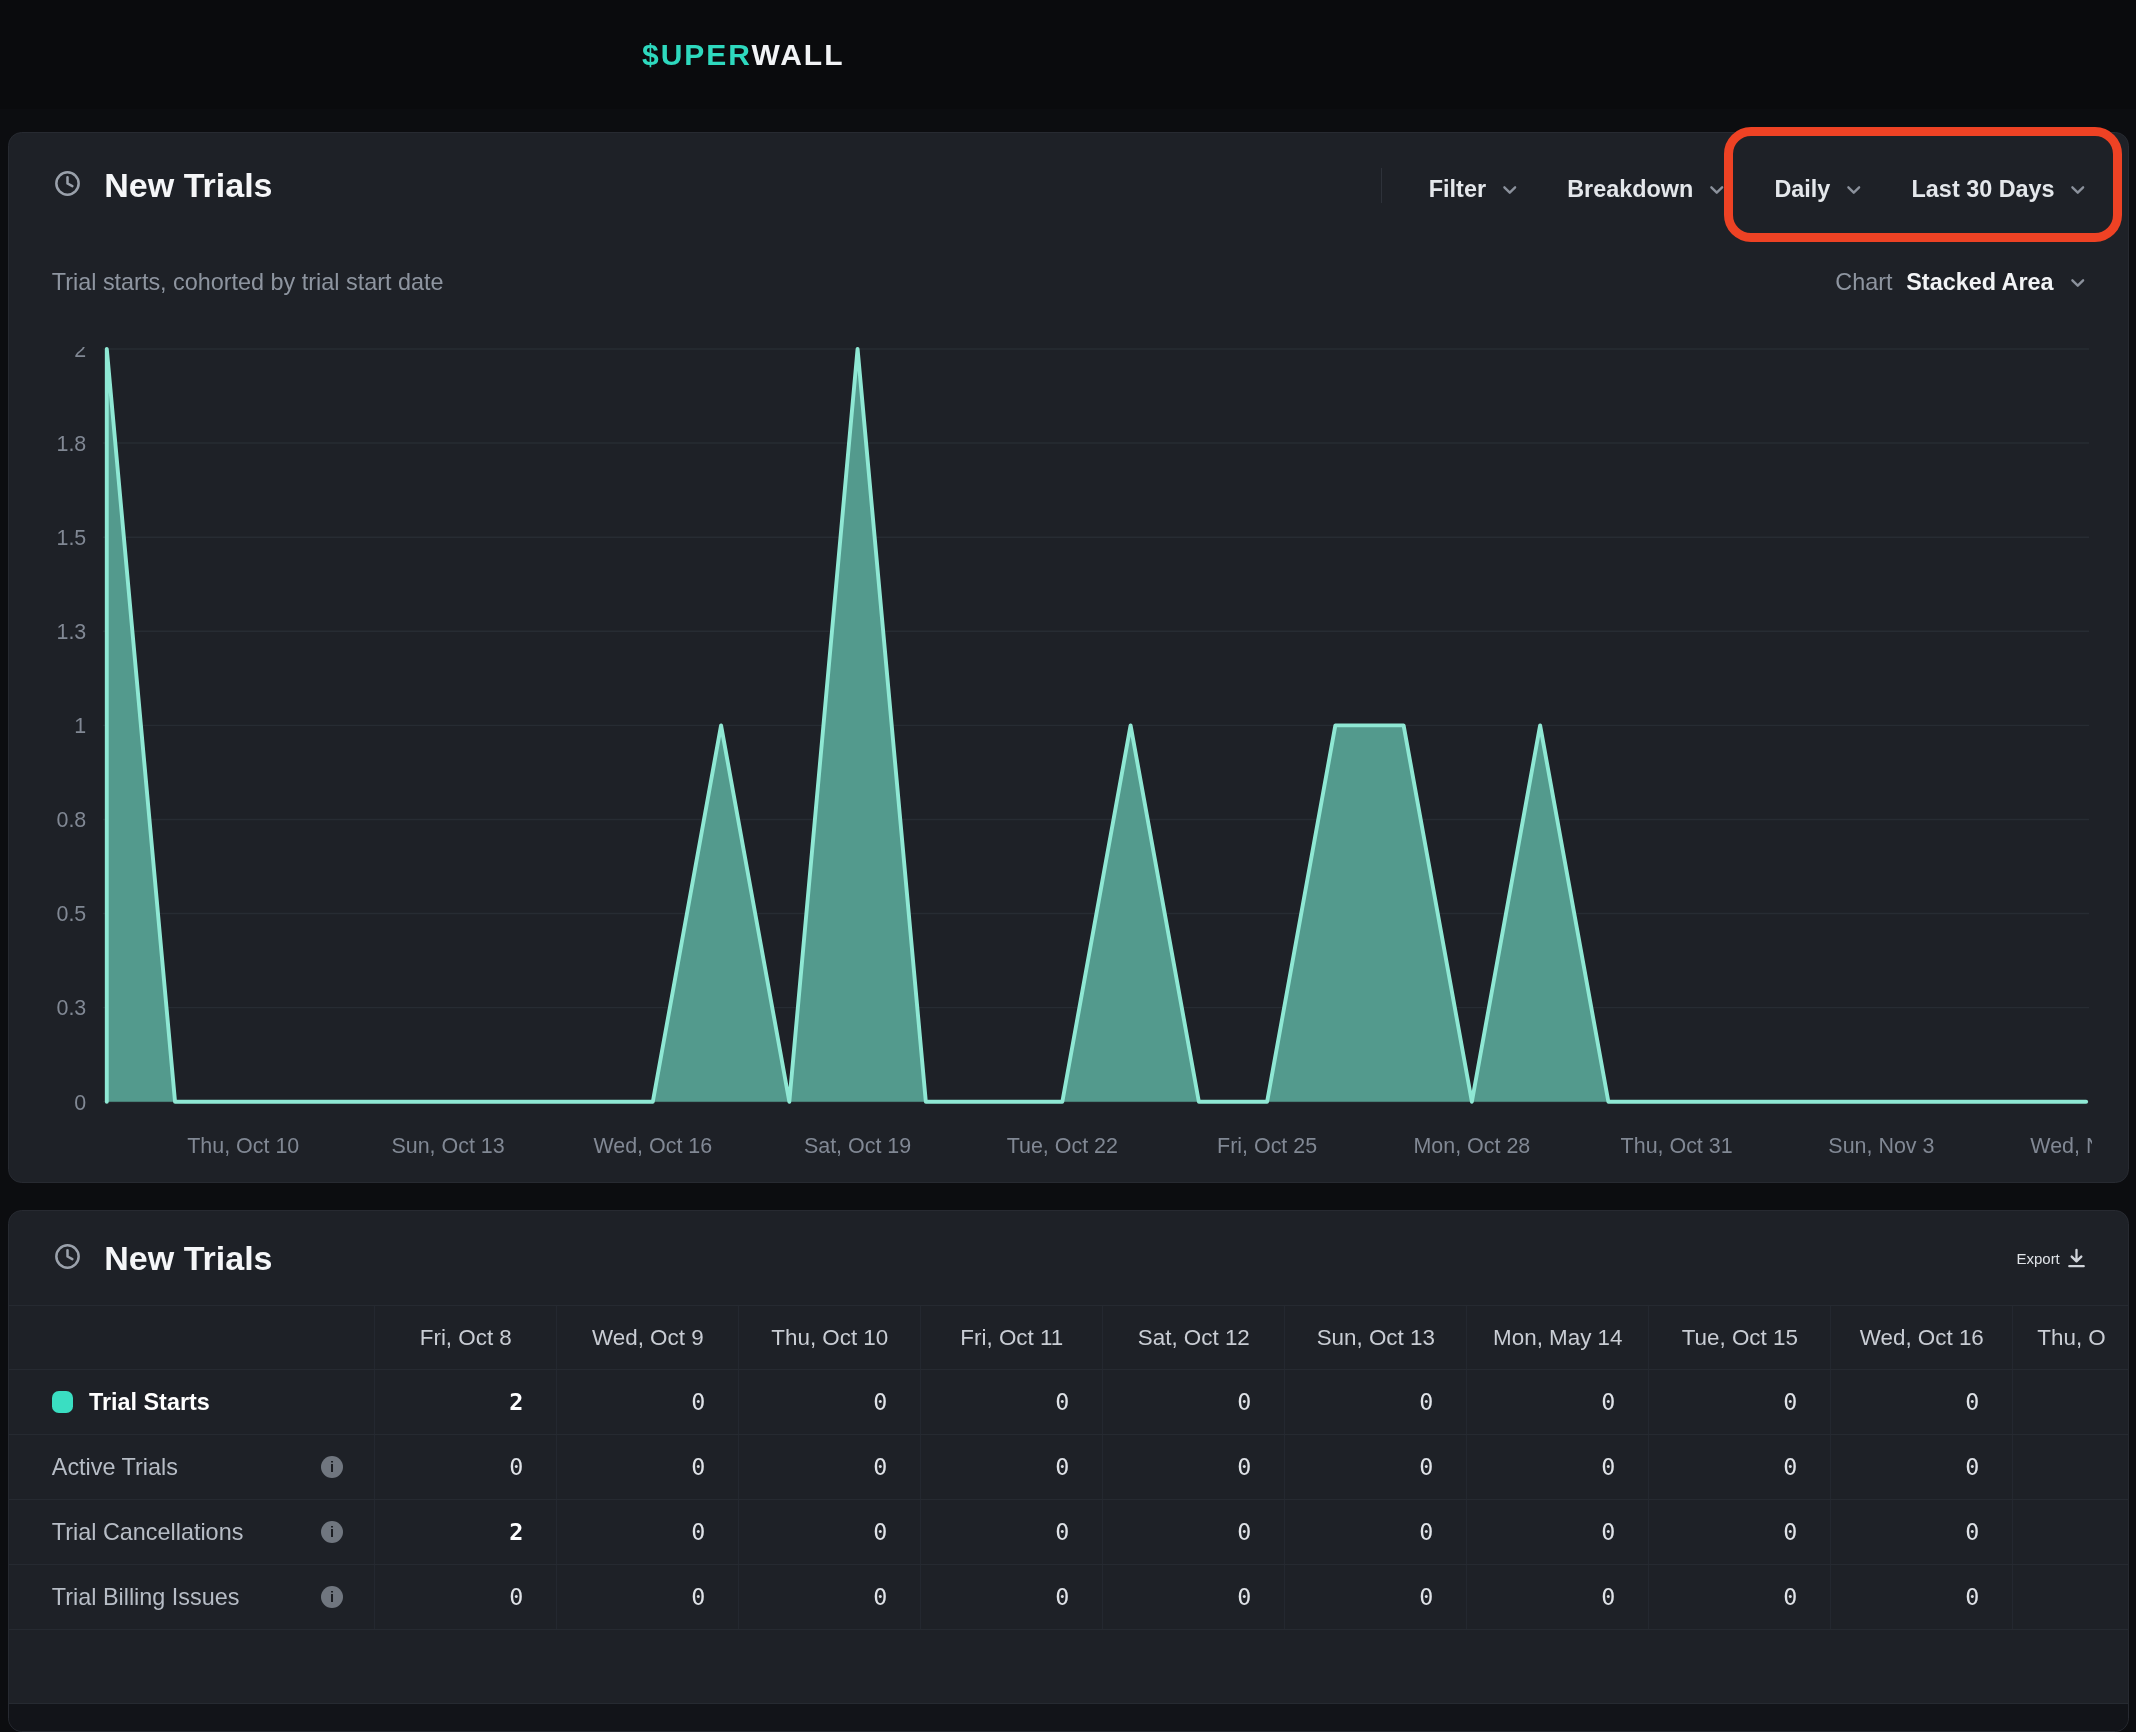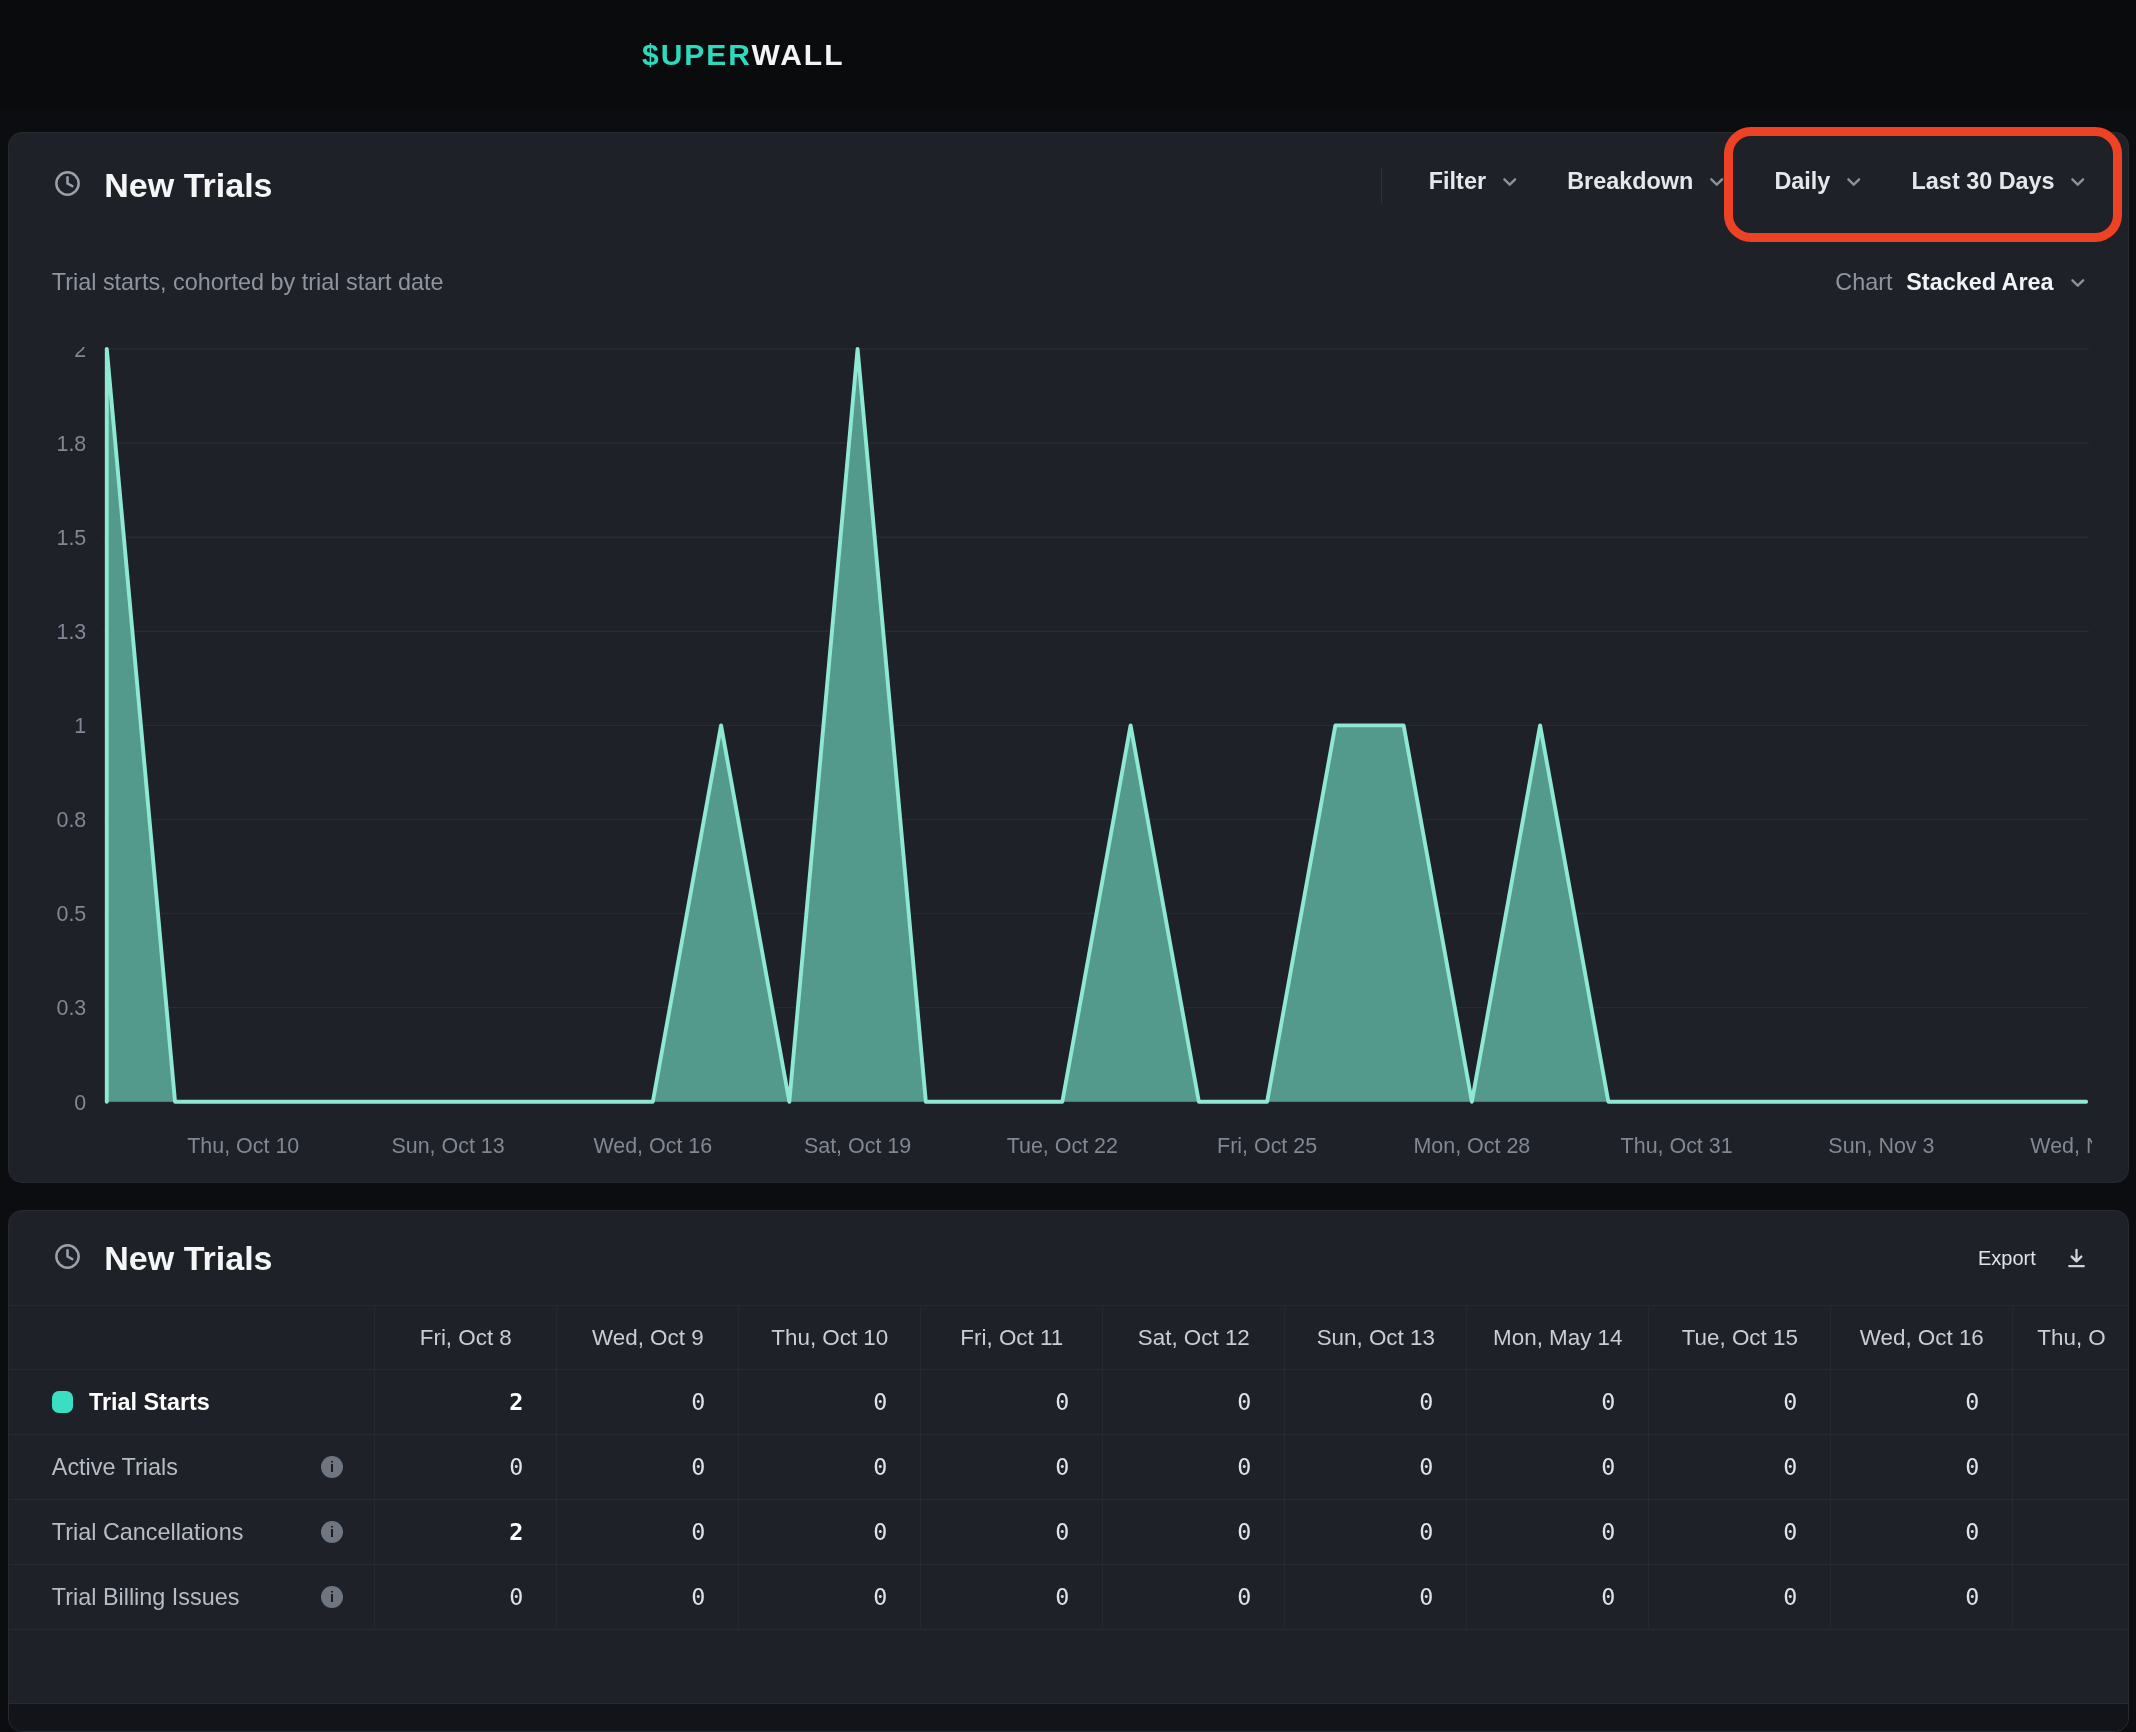--- a/index.html
+++ b/index.html
@@ -25,21 +25,21 @@
   .table-panel { top:1210px; height:522px; overflow:hidden; }
 
   .panel-header { display:flex; align-items:center; justify-content:space-between;
                   padding:0 39px 0 43px; }
   .chart-panel .panel-header { height:105px; }
   .table-panel .panel-header { height:94px; }
 
   .title-group { display:flex; align-items:center; gap:21.5px; }
   .panel-title { font-size:34px; font-weight:700; color:#f5f6f8; }
 
-  .controls { display:flex; align-items:flex-start; gap:47px; }
+  .controls { display:flex; align-items:flex-end; gap:47px; }
   .divider { width:1px; height:35px; background:#2e323a; }
   button { background:none; border:none; cursor:pointer; color:#e4e7eb;
            font-family:"Liberation Sans", sans-serif; }
   .ctrl { display:flex; align-items:center; gap:12.7px; font-size:23.4px; font-weight:600; }
 
   .sub-row { position:absolute; top:127px; left:43px; right:39px; height:45px;
              display:flex; align-items:center; justify-content:space-between; }
   .subtitle { font-size:23.4px; color:#8e95a0;text-align:right; }
   .chart-type { display:flex; align-items:center; gap:13.7px; font-size:23.4px; }
   .muted { color:#8e95a0; }
@@ -47,21 +47,21 @@
 
   #chart-svg { position:absolute; left:11.7px; top:214px; width:2072px; height:824px; }
   .tick { font-family:"Liberation Sans", sans-serif; font-size:22px; fill:#818894; }
 
   
   .annotation-box { position:absolute; left:1724px; top:127px; width:398px; height:115px;
                     border:9.8px solid #ee4224; border-radius:27px; z-index:50;
                     pointer-events:none; }
 
   
-  .export-btn { display:flex; align-items:center; gap:28px; font-size:20px; color:#dfe2e7; }
+  .export-btn { display:flex; align-items:center; gap:4px; font-size:15px; color:#dfe2e7; }
 
   table { width:2121px; border-collapse:collapse; table-layout:fixed; }
   thead th { height:64px; font-size:22.4px; font-weight:400; color:#c9cdd4; text-align:center;
              border-top:1px solid #262a31; border-bottom:1px solid #262a31; }
   th + th, td + td { border-left:1px solid #242830; }
   tbody td { height:65px; border-bottom:1px solid #262a31; }
   td.num { text-align:right; padding-right:33px;
            font-family:"DejaVu Sans Mono", monospace; font-size:23.4px; color:#dfe2e7; }
   td.num.nz { color:#ffffff; font-weight:700; }
   .cell-inner { display:flex; align-items:center; height:100%; padding-left:43px; }

